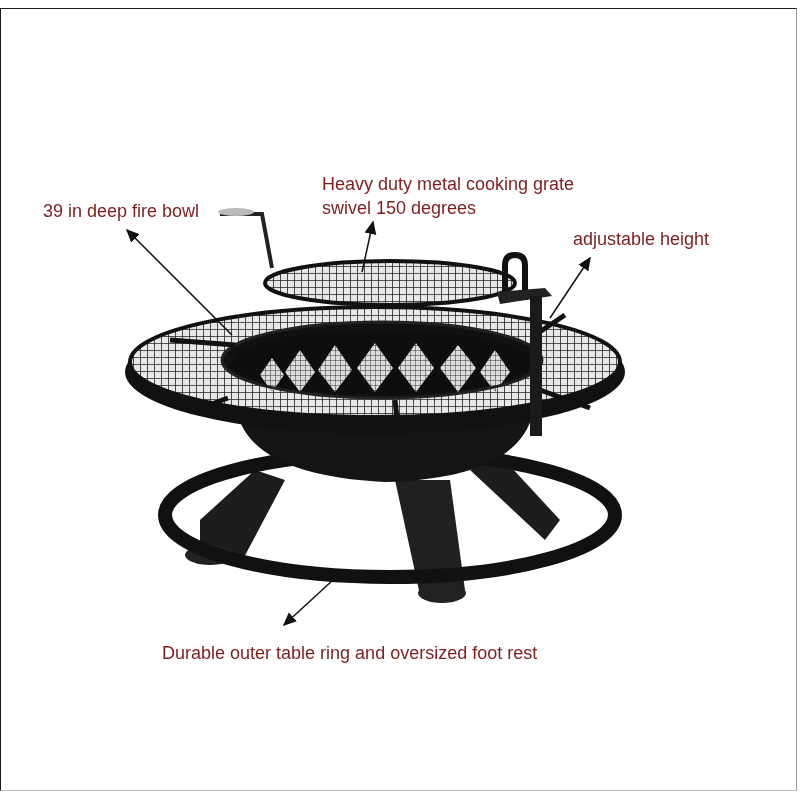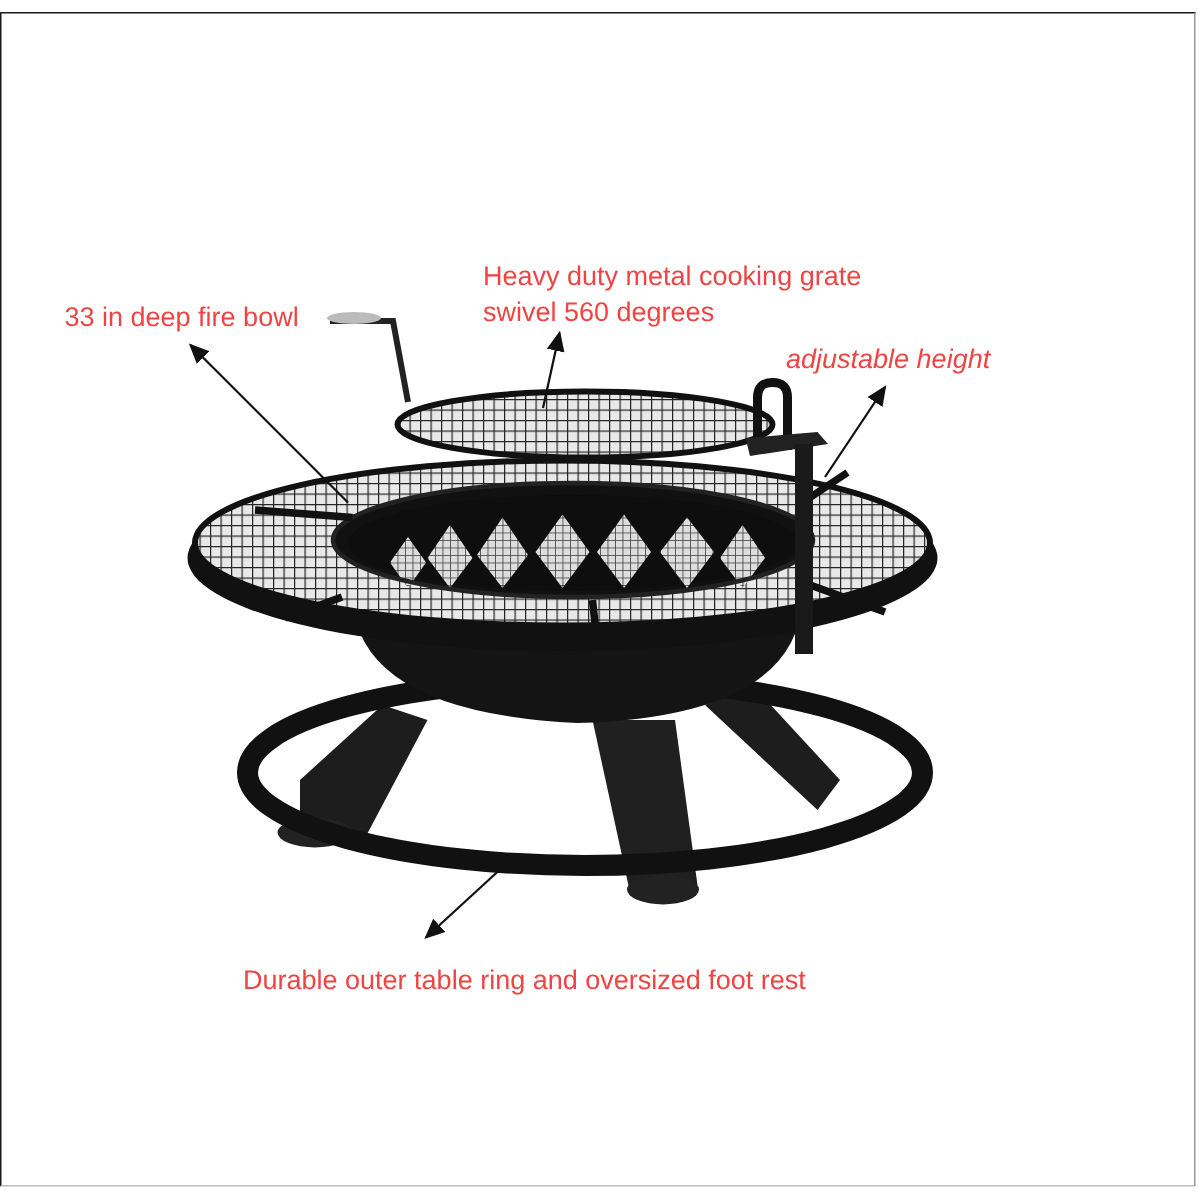--- a/index.html
+++ b/index.html
@@ -1,18 +1,18 @@
 <!DOCTYPE html>
 <html><head>
   <meta charset="utf-8">
   <style>
     html, body { margin: 0; padding: 0; background: #ffffff; }
     body { width: 800px; height: 800px; position: relative; overflow: hidden; font-family: "Liberation Sans", sans-serif; }
     .frame { position: absolute; left: 0; top: 8px; width: 797px; height: 783px; border: 1px solid #1a1a1a; border-right-color: #999; border-bottom-color: #bbb; box-sizing: border-box; background: #fff; }
-    .label { position: absolute; color: #ef4444; font-size: 18px; line-height: 22px; white-space: nowrap; }
+    .label { position: absolute; color: #7f1d1d; font-size: 18px; line-height: 22px; white-space: nowrap; }
     svg.art { position: absolute; left: 0; top: 0; }
   </style>
 </head>
 <body>
 
 <div class="frame"></div>
 
 <svg class="art" width="800" height="800" viewBox="0 0 800 800">
   <defs>
     <pattern id="mesh" width="7" height="7" patternUnits="userSpaceOnUse">
@@ -78,17 +78,17 @@
   </g>
 
   <g stroke="#111" stroke-width="1.5" fill="none">
     <line x1="232" y1="335" x2="127" y2="230" marker-end="url(#arrow)"></line>
     <line x1="362" y1="272" x2="373" y2="222" marker-end="url(#arrow)"></line>
     <line x1="550" y1="318" x2="590" y2="258" marker-end="url(#arrow)"></line>
     <line x1="333" y1="580" x2="284" y2="625" marker-end="url(#arrow)"></line>
   </g>
 </svg>
 
-<div class="label" style="left:43px; top:200px;">33 in deep fire bowl</div>
+<div class="label" style="left:43px; top:200px;">39 in deep fire bowl</div>
 <div class="label" style="left:322px; top:173px;">Heavy duty metal cooking grate</div>
-<div class="label" style="left:322px; top:197px;">swivel 560 degrees</div>
-<div class="label" style="left:524px; top:228px;font-style:italic;">adjustable height</div>
+<div class="label" style="left:322px; top:197px;">swivel 150 degrees</div>
+<div class="label" style="left:573px; top:228px;">adjustable height</div>
 <div class="label" style="left:162px; top:642px;">Durable outer table ring and oversized foot rest</div>
 
 </body></html>

